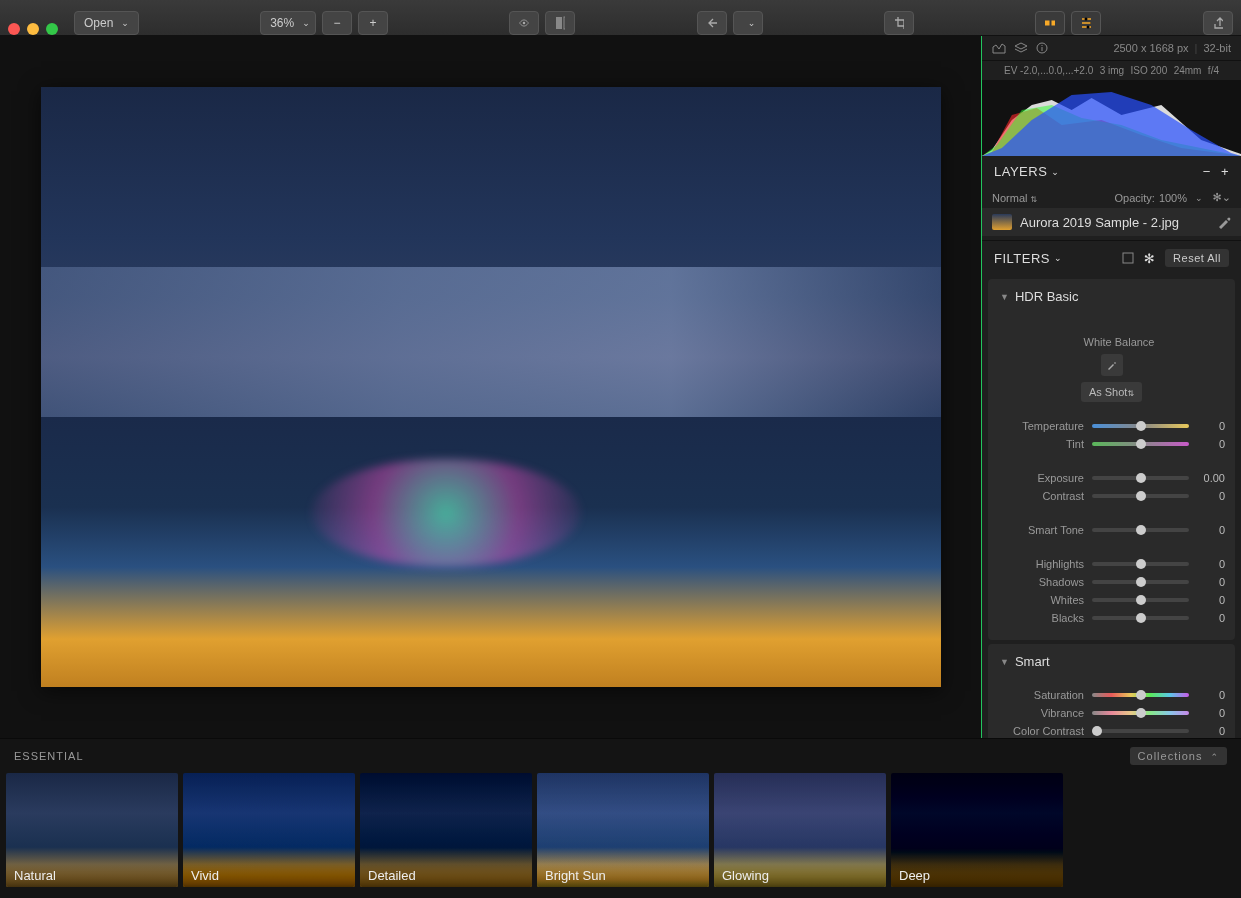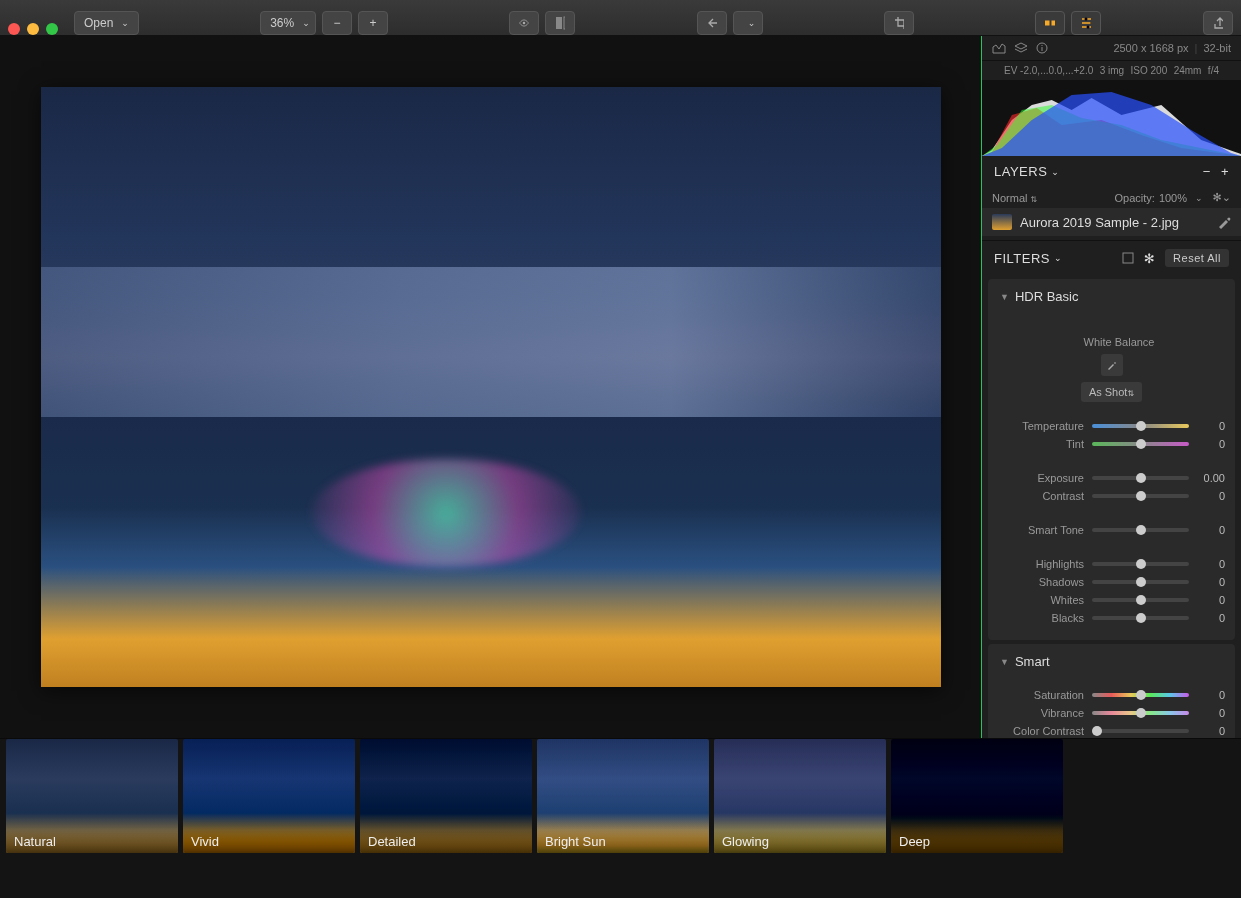--- a/index.html
+++ b/index.html
@@ -385,20 +385,26 @@
       <div class="filter-body">
         <div class="sect-label">HDR Clarity</div>
 
       </div>
     </div>
 
   </div>
 </div>
 
 <div class="presets">
+  <div class="presets-head">
+    <span>ESSENTIAL</span>
+    <span class="coll">
+      <span>Collections</span> <span class="caret">⌃</span>
+    </span>
+  </div>
   <div class="preset-strip">
     <div class="preset">
         <div class="preset-img"></div>
         <div class="preset-label">Natural</div>
       </div>
     <div class="preset">
         <div class="preset-img" style="filter:saturate(1.6) contrast(1.1)"></div>
         <div class="preset-label">Vivid</div>
       </div>
     <div class="preset">

